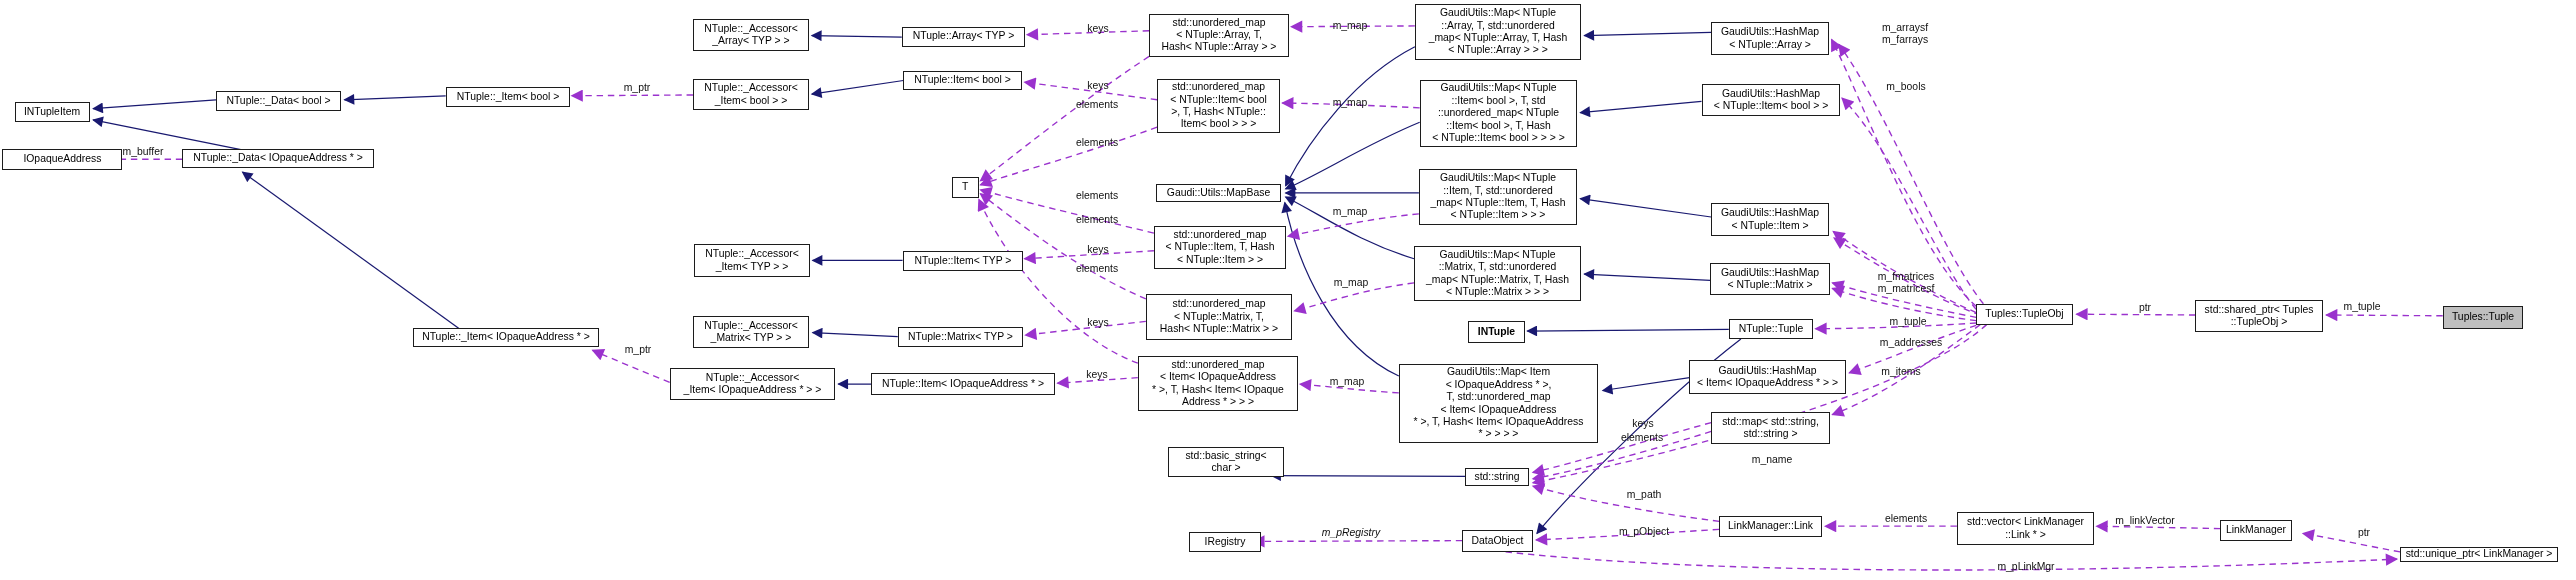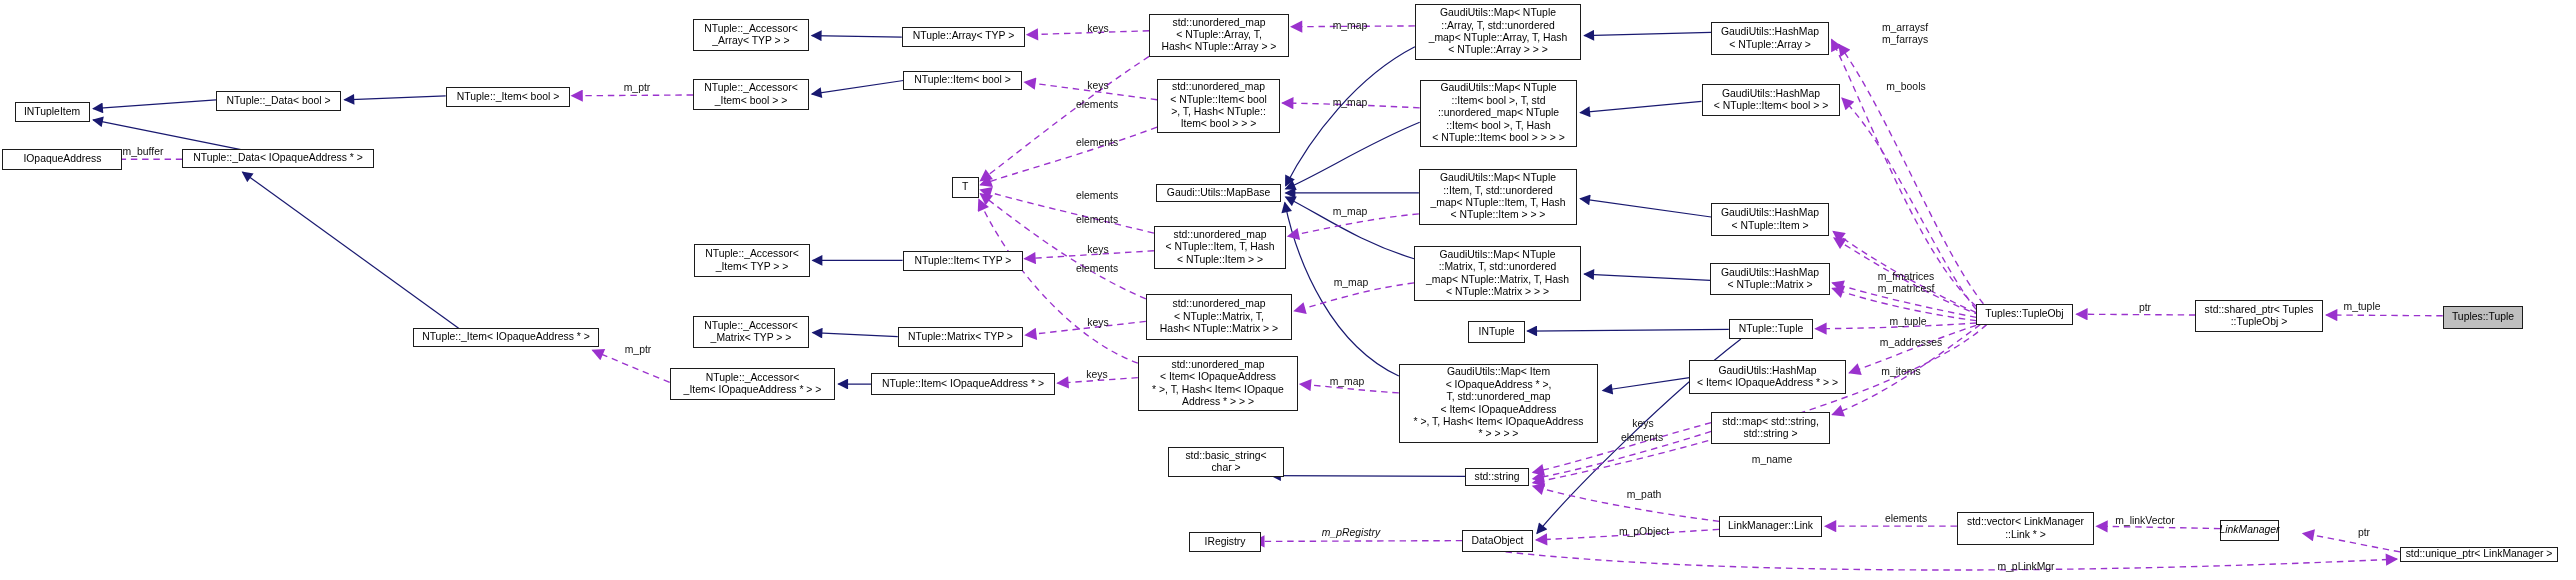--- a/index.html
+++ b/index.html
@@ -203,21 +203,21 @@
       <span>&lt; NTuple::Matrix &gt; &gt; &gt;</span>
     </div>
     <div class="node bold" style="left: 1399px; top: 364px; width: 199px; height: 79px;">
       <span>GaudiUtils::Map&lt; Item</span>
       <span>&lt; IOpaqueAddress * &gt;,</span>
       <span>T, std::unordered_map</span>
       <span>&lt; Item&lt; IOpaqueAddress</span>
       <span> * &gt;, T, Hash&lt; Item&lt; IOpaqueAddress</span>
       <span> * &gt; &gt; &gt; &gt;</span>
     </div>
-    <div class="node" style="left: 1468px; top: 321px; width: 57px; height: 22px;">
+    <div class="node" style="left: 1468px; top: 321px; width: 57px; height: 22px; font-weight: bold;">
       <span>INTuple</span>
     </div>
     <div class="node" style="left: 1711px; top: 22px; width: 118px; height: 33px;">
       <span>GaudiUtils::HashMap</span>
       <span>&lt; NTuple::Array &gt;</span>
     </div>
     <div class="node" style="left: 1702px; top: 84px; width: 138px; height: 32px;">
       <span>GaudiUtils::HashMap</span>
       <span>&lt; NTuple::Item&lt; bool &gt; &gt;</span>
     </div>
@@ -263,21 +263,21 @@
       <span>std::shared_ptr&lt; Tuples</span>
       <span>::TupleObj &gt;</span>
     </div>
     <div class="node current" style="left: 2443px; top: 306px; width: 80px; height: 23px;">
       <span>Tuples::Tuple</span>
     </div>
     <div class="node" style="left: 1957px; top: 512px; width: 137px; height: 33px;">
       <span>std::vector&lt; LinkManager</span>
       <span>::Link * &gt;</span>
     </div>
-    <div class="node" style="left: 2220px; top: 520px; width: 59px; height: 21px; font-style: italic;">
+    <div class="node" style="left: 2220px; top: 520px; width: 72px; height: 21px;">
       <span>LinkManager</span>
     </div>
     <div class="node" style="left: 2400px; top: 547px; width: 158px; height: 15px;">
       <span>std::unique_ptr&lt; LinkManager &gt;</span>
     </div>
     <div class="elabel" style="left: 143px; top: 146px;"><span>m_buffer</span></div>
     <div class="elabel" style="left: 637px; top: 82px;"><span>m_ptr</span></div>
     <div class="elabel" style="left: 638px; top: 344px;"><span>m_ptr</span></div>
     <div class="elabel" style="left: 1098px; top: 22.5px;"><span>keys</span></div>
     <div class="elabel" style="left: 1098px; top: 80px;"><span>keys</span></div>

